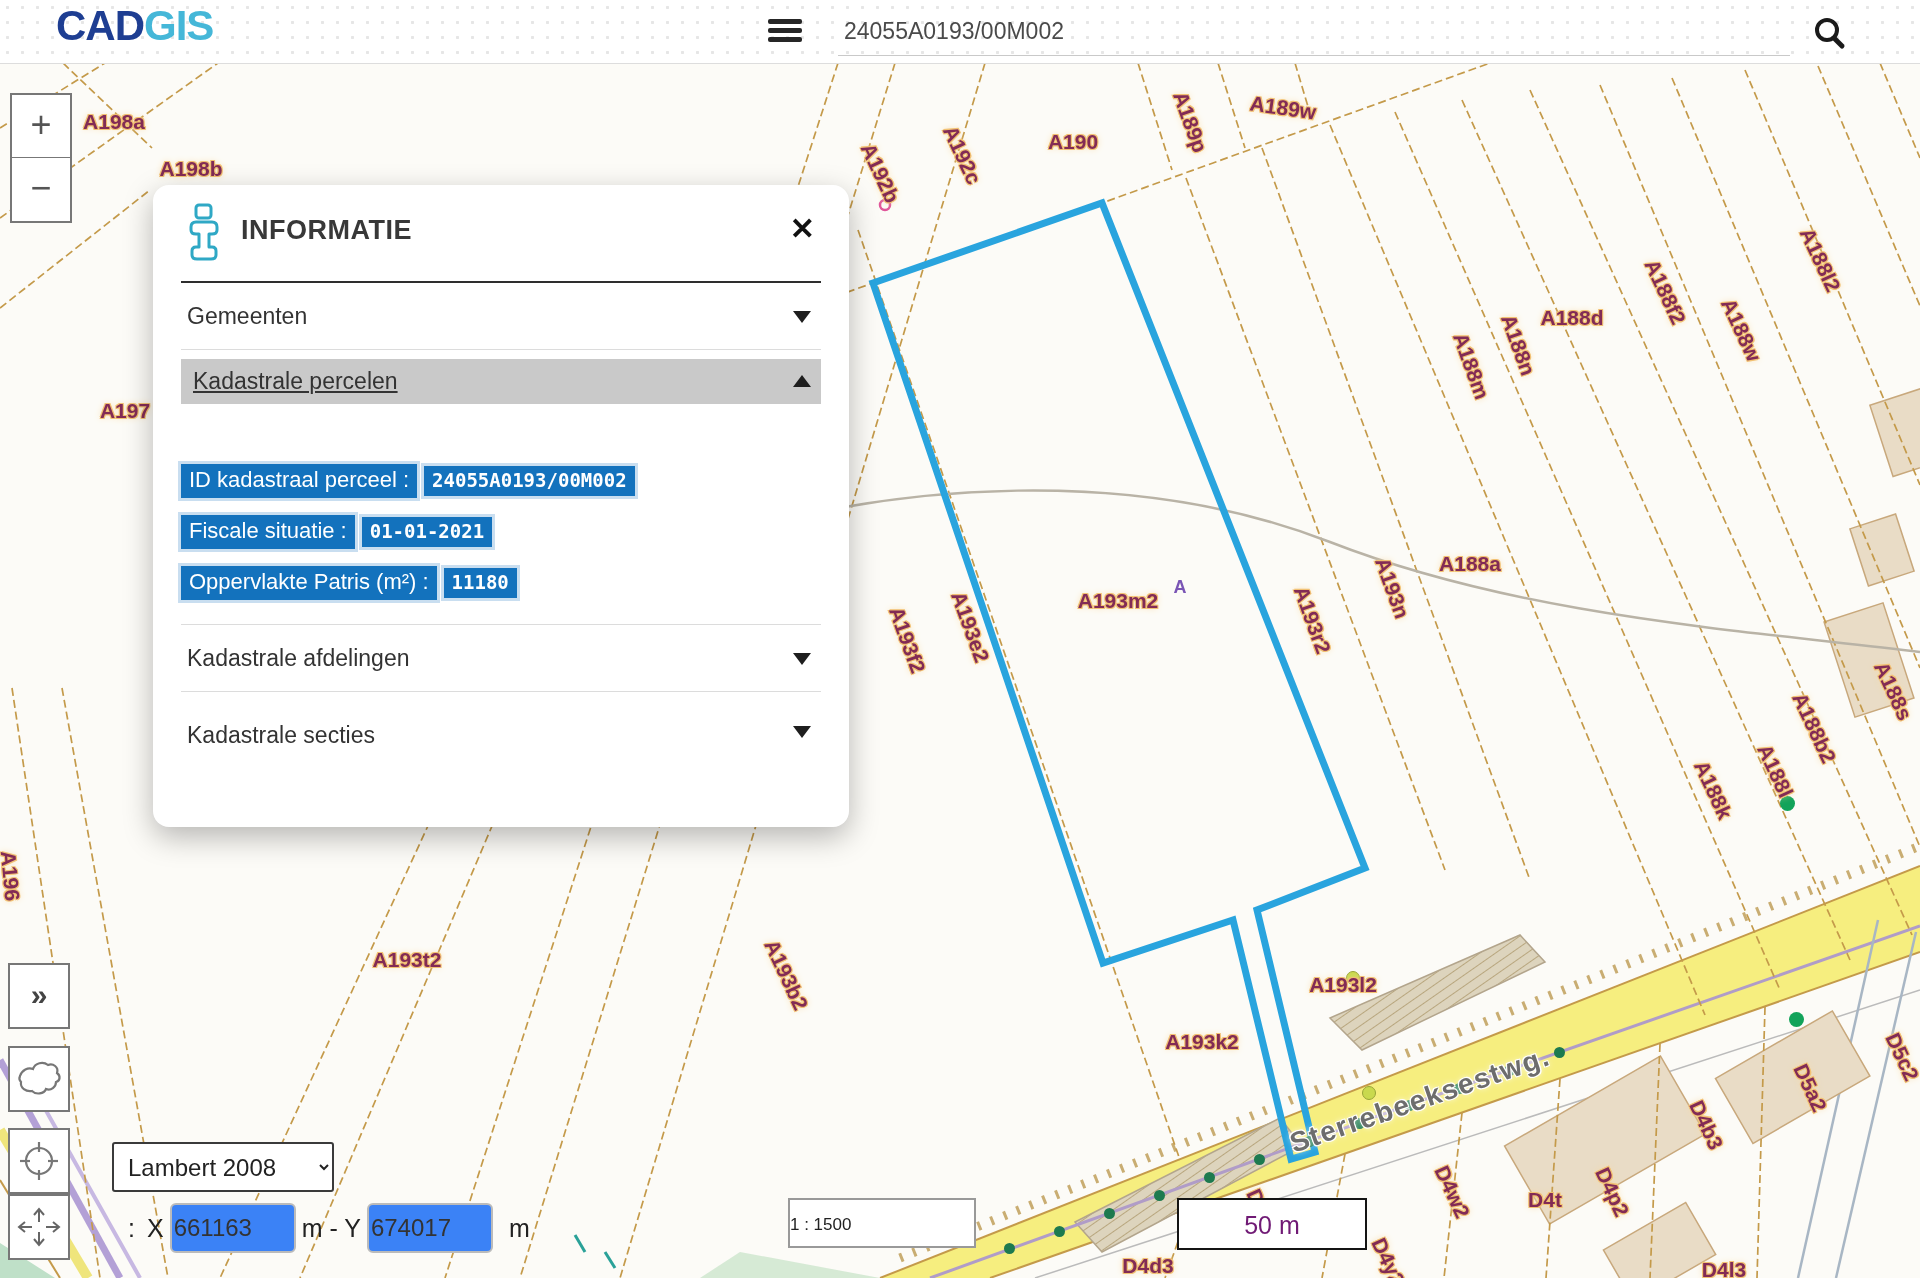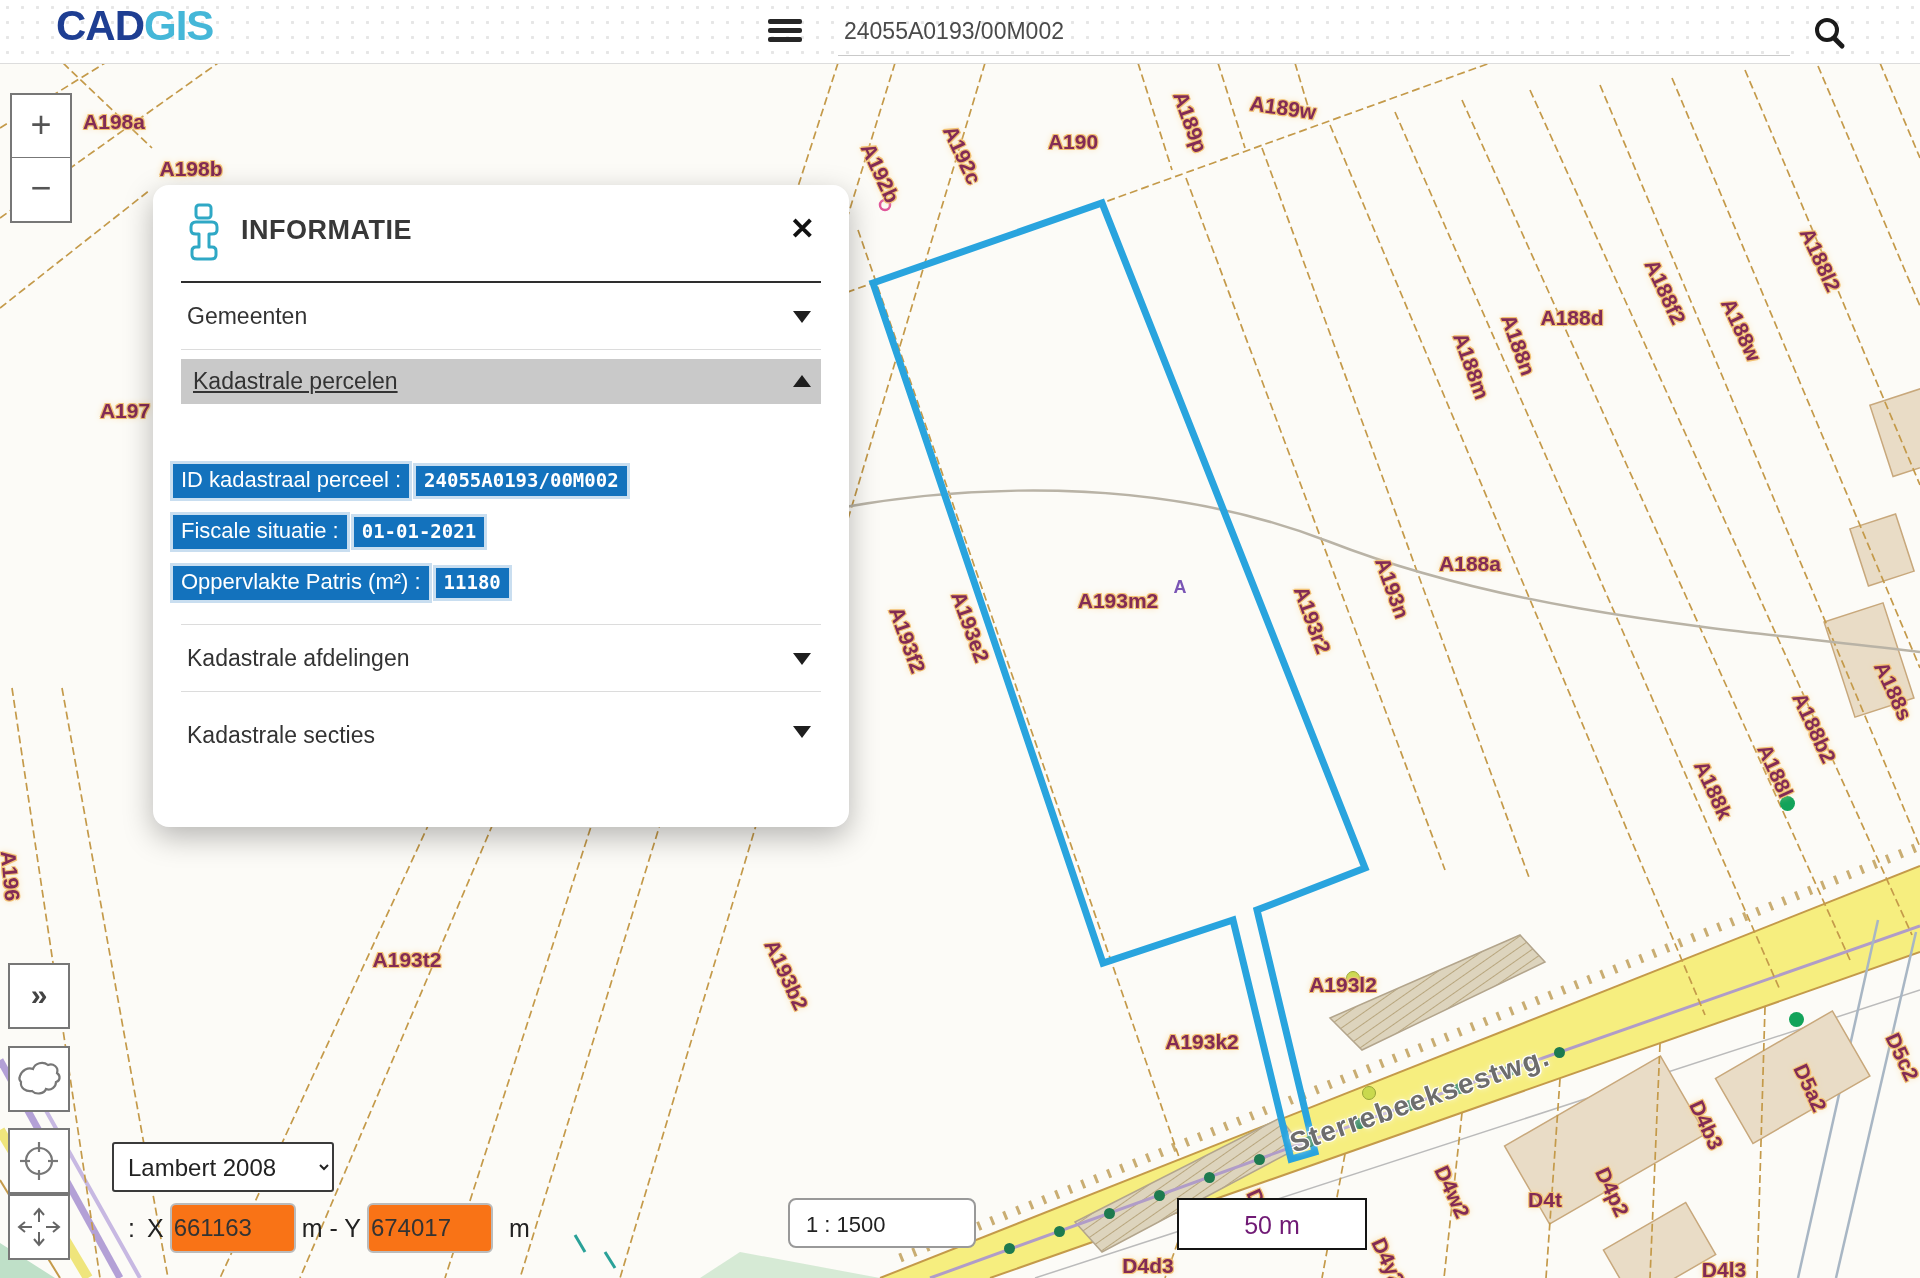--- a/index.html
+++ b/index.html
@@ -44,21 +44,21 @@
   .hr-light{margin:0 28px;height:1px;background:#dcdcdc;}
   .acc-row{position:relative;margin:0 28px;height:66px;cursor:pointer;}
   .acc-row .acc-label{position:absolute;left:6px;top:20px;font-size:23px;color:#333;}
   .acc-row.gray{height:45px;margin:9px 28px 0 28px;background:#c9c9c9;}
   .acc-row.gray .acc-label{top:9px;left:12px;text-decoration:underline;}
   .chev{position:absolute;right:10px;top:28px;width:0;height:0;
     border-left:9px solid transparent;border-right:9px solid transparent;border-top:12px solid #1e1e1e;}
   .chev.up{border-top:none;border-bottom:12px solid #1e1e1e;}
   .acc-row.gray .chev{top:16px;}
   #fields{margin:60px 0 0 20px;}
-  .info-row{margin:0 0 17px 0;white-space:nowrap;}
+  .info-row{margin:0 0 17px 8px;white-space:nowrap;}
   .chip{display:inline-block;background:#1372bd;color:#fff;padding:3px 8px 5px 8px;
     box-shadow:0 0 0 3px #c9def0;}
   .chip.lab{font-size:22px;}
   .chip.val{font-family:"DejaVu Sans Mono",monospace;font-weight:bold;font-size:19px;margin-left:7px;}
   #sect-secties{height:80px;}
 
   
   .sq-btn{position:absolute;width:62px;height:66px;background:#fff;border:2px solid #777;
     color:#555;text-align:center;cursor:pointer;z-index:25;box-sizing:border-box;}
   .sq-btn .glyph{font-size:36px;line-height:60px;}
@@ -70,23 +70,23 @@
   #btn-locate{left:8px;top:1128px;}
   #btn-pan{left:8px;top:1194px;}
 
   
   #proj-select{position:absolute;left:112px;top:1142px;width:222px;height:50px;border:2.5px solid #3a3a3a;
     border-radius:3px;background:#fff;font-size:24px;color:#222;padding-left:10px;z-index:25;
     font-family:"Liberation Sans",sans-serif;}
   #coords{position:absolute;left:122px;top:1203px;height:50px;z-index:25;font-size:25px;color:#222;}
   #coords span{vertical-align:middle;line-height:50px;margin:0 6px;}
   .coord-input{width:118px;height:44px;border:2px solid #bbb;border-radius:6px;font-size:24px;color:#333;
-    vertical-align:middle;font-family:"Liberation Sans",sans-serif;background:#f97316;}
+    vertical-align:middle;font-family:"Liberation Sans",sans-serif;background:#3b82f6;}
   #scale-box{position:absolute;left:788px;top:1198px;width:188px;height:50px;border:2px solid #999;
-    border-radius:8px;background:#fff;font-size:22px;color:#222;line-height:50px;padding-left:16px;
+    border-radius:0;background:#fff;font-size:17px;color:#222;line-height:50px;padding-left:0;
     box-sizing:border-box;z-index:25;}
   #scalebar{position:absolute;left:1177px;top:1198px;width:190px;height:52px;border:2px solid #141414;
     background:#fff;font-size:25px;color:#701a75;line-height:50px;text-align:center;box-sizing:border-box;z-index:25;}
 </style>
 </head>
 <body>
 
 <div id="app">
 
   <div id="map">

